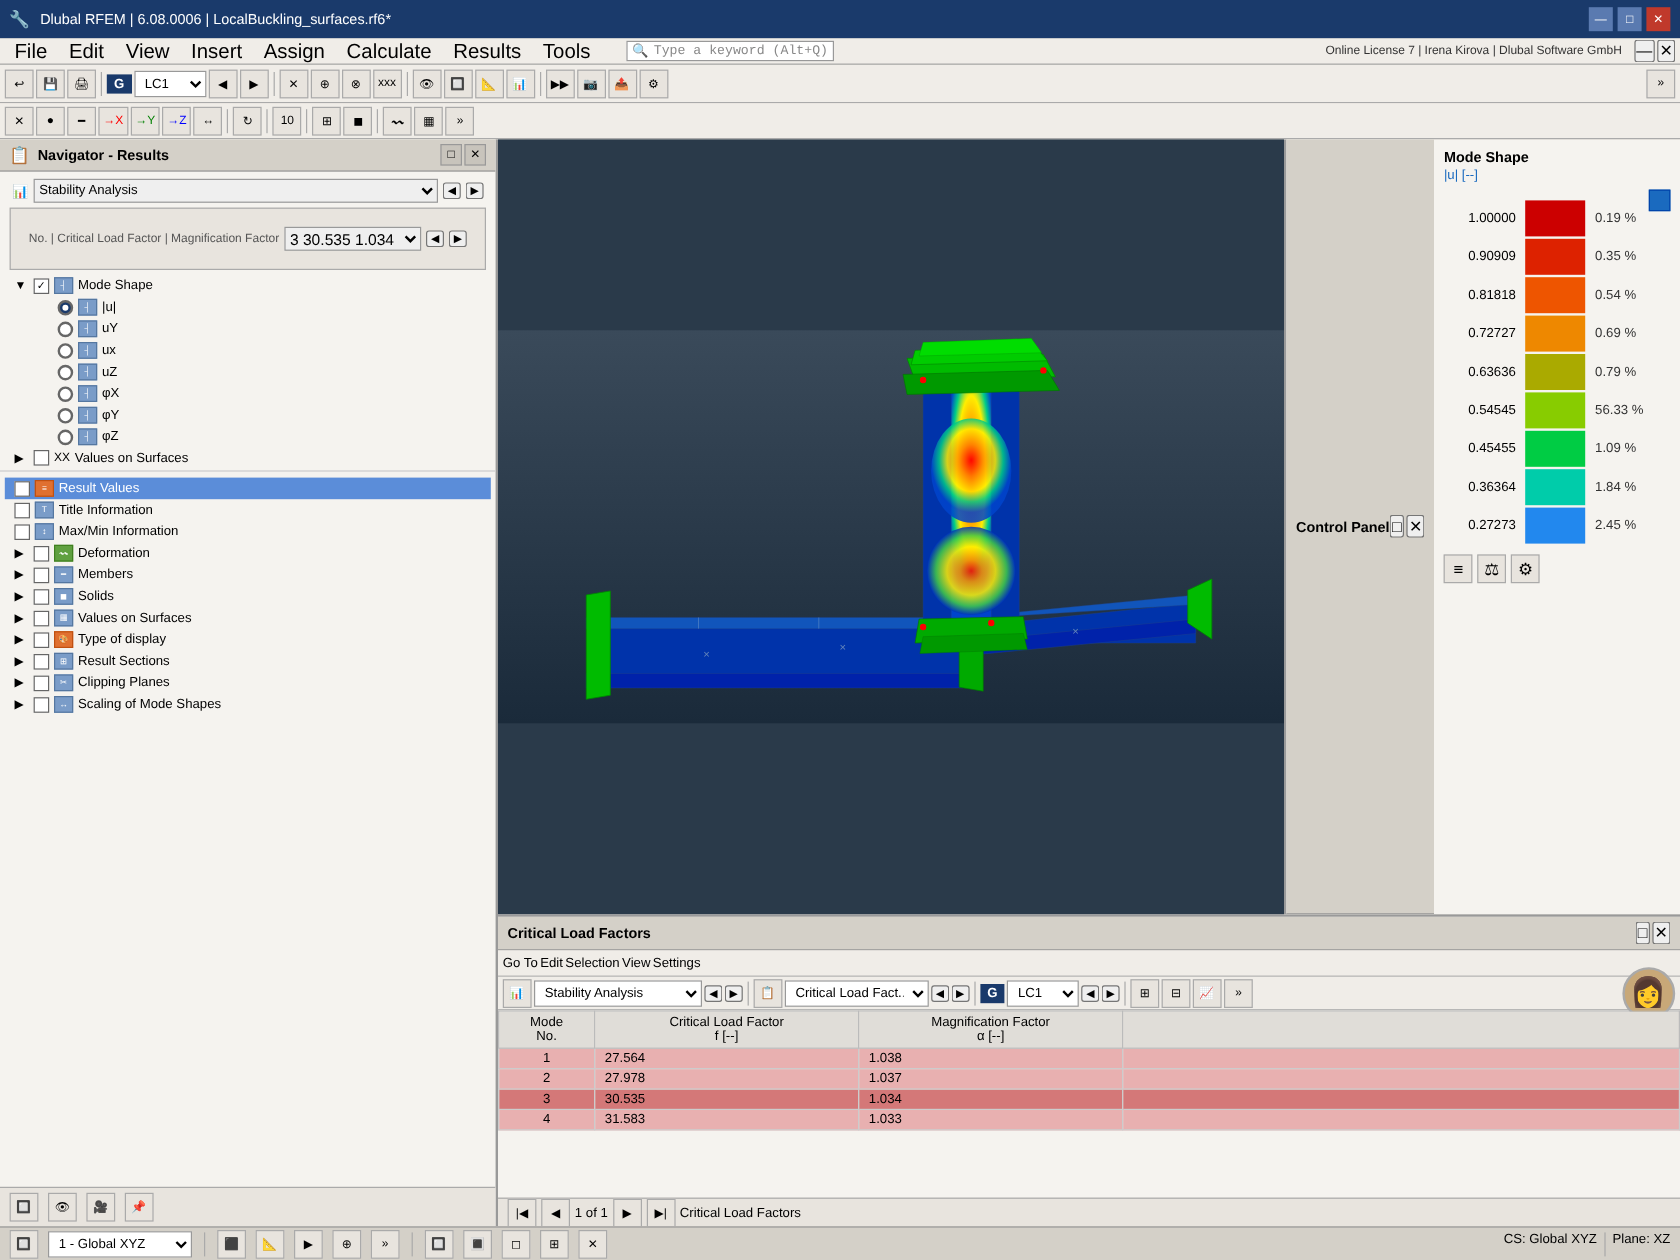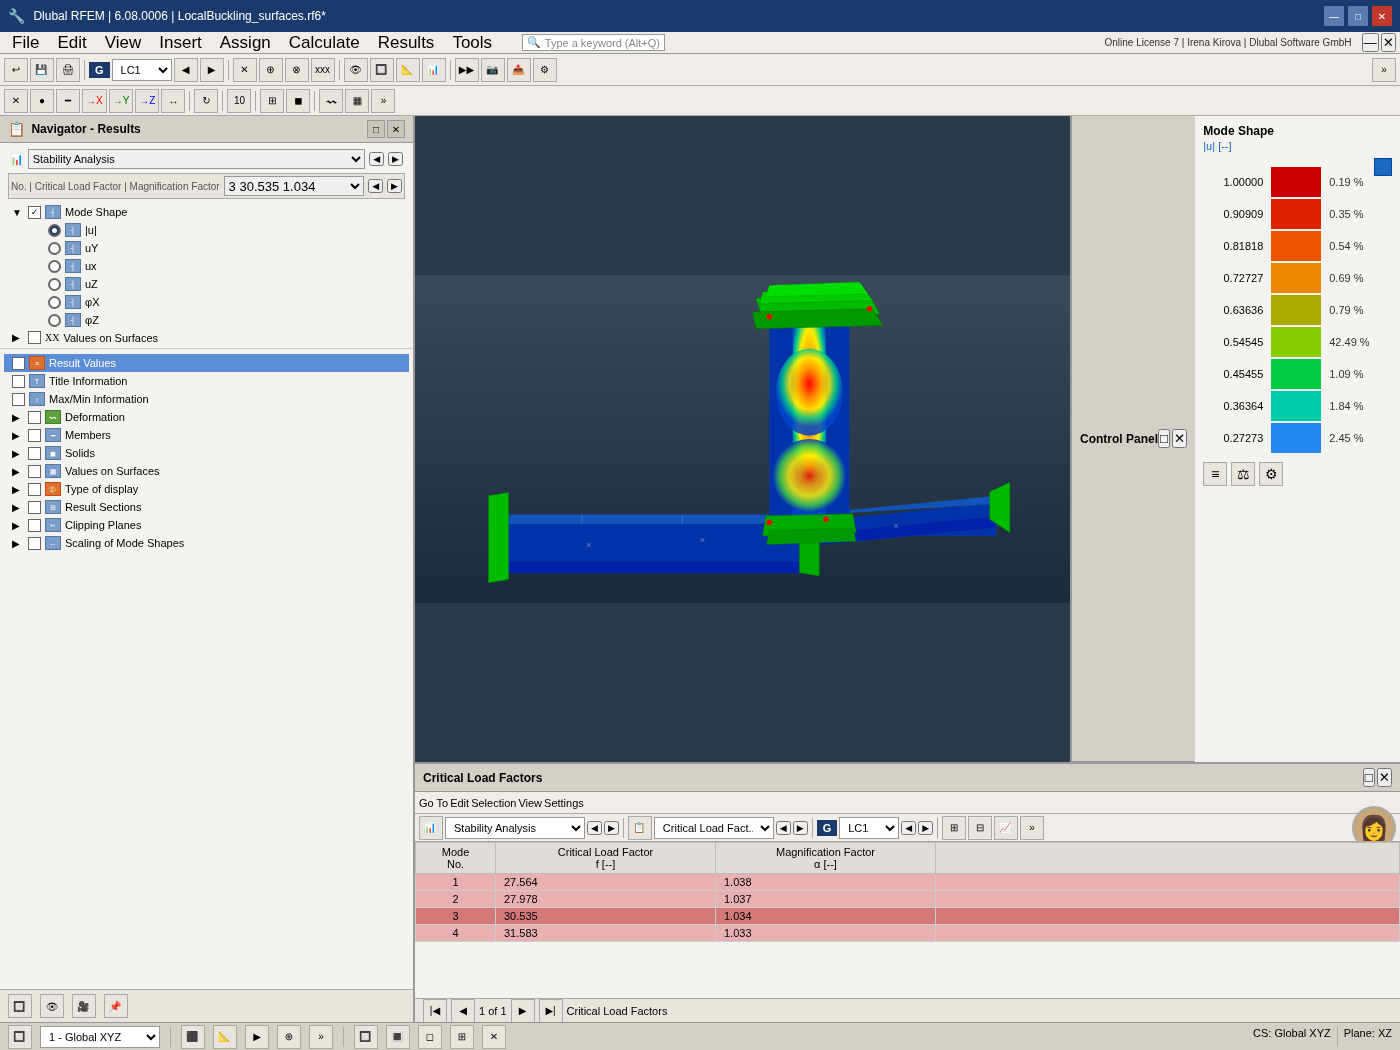--- a/index.html
+++ b/index.html
@@ -114,21 +114,21 @@
     <span class="menu-item">File</span>
     <span class="menu-item">Edit</span>
     <span class="menu-item">View</span>
     <span class="menu-item">Insert</span>
     <span class="menu-item">Assign</span>
     <span class="menu-item">Calculate</span>
     <span class="menu-item">Results</span>
     <span class="menu-item">Tools</span>
     <div class="search-box">
       <span>🔍</span>
-      <span style="margin-left:4px; color:#888;">Type a keyword (Alt+Q)</span>
+      <span style="margin-left:4px; color:#888;font-family:Liberation Mono, monospace;">Type a keyword (Alt+Q)</span>
     </div>
     <div class="license-info">Online License 7 | Irena Kirova | Dlubal Software GmbH</div>
     <button class="win-btn">—</button>
     <button class="win-btn">✕</button>
   </div>
 
   <div class="toolbar" style="height:32px;">
     <button class="tb-btn">↩</button>
     <button class="tb-btn">💾</button>
     <button class="tb-btn">🖨</button>
@@ -196,21 +196,21 @@
 
         <div style="padding: 4px 8px;">
           <div style="display:flex; align-items:center; gap:4px; padding:2px;">
             <span style="color:#cc4400;">📊</span>
             <select style="flex:1; font-size:11px; border:1px solid #999; height:20px;">
               <option>Stability Analysis</option>
             </select>
             <button class="btn-nav">◀</button>
             <button class="btn-nav">▶</button>
           </div>
-          <div style="display:flex; align-items:center; gap:4px; padding:2px; background:#e8e4de; border:1px solid #aaa; margin-top:2px;">
+          <div style="display:flex; align-items:center; gap:4px; padding:15px; background:#e8e4de; border:1px solid #aaa; margin-top:2px;">
             <span style="font-size:10px; color:#555;">No. | Critical Load Factor | Magnification Factor</span>
             <select style="flex:1; font-size:13px; border:1px solid #999; height:20px;">
               <option>3   30.535   1.034</option>
             </select>
             <button class="btn-nav">◀</button>
             <button class="btn-nav">▶</button>
           </div>
         </div>
 
         <div style="padding: 0 4px;">
@@ -250,28 +250,34 @@
             <div class="nav-row">
               <span class="expand-icon" style="visibility:hidden;">▶</span>
               <div class="radio"></div>
               <span class="icon-box">┤</span>
               <span>φX</span>
             </div>
             <div class="nav-row">
               <span class="expand-icon" style="visibility:hidden;">▶</span>
               <div class="radio"></div>
               <span class="icon-box">┤</span>
+              <span>φY</span>
+            </div>
+            <div class="nav-row">
+              <span class="expand-icon" style="visibility:hidden;">▶</span>
+              <div class="radio"></div>
+              <span class="icon-box">┤</span>
               <span>φZ</span>
             </div>
           </div>
 
           <div class="nav-row">
             <span class="expand-icon">▶</span>
             <div class="checkbox"></div>
-            <span style="font-size:10px;font-family:Liberation Serif, serif;">XX</span>
+            <span style="font-size:10px;">XX</span>
             <span>Values on Surfaces</span>
           </div>
         </div>
 
         <div style="height: 4px; border-top: 1px solid #ccc; margin: 2px 0;"></div>
 
         <div style="padding: 0 4px;">
 
           <div class="nav-list-item highlighted">
             <div class="checkbox"></div>
@@ -490,21 +496,21 @@
       <span class="legend-pct">0.69 %</span>
     </div>
                   <div class="legend-row">
       <span class="legend-value">0.63636</span>
       <div class="legend-color" style="background:#aaaa00;"></div>
       <span class="legend-pct">0.79 %</span>
     </div>
                   <div class="legend-row">
       <span class="legend-value">0.54545</span>
       <div class="legend-color" style="background:#88cc00;"></div>
-      <span class="legend-pct">42.49 %</span>
+      <span class="legend-pct">56.33 %</span>
     </div>
                   <div class="legend-row">
       <span class="legend-value">0.45455</span>
       <div class="legend-color" style="background:#00cc44;"></div>
       <span class="legend-pct">1.09 %</span>
     </div>
                   <div class="legend-row">
       <span class="legend-value">0.36364</span>
       <div class="legend-color" style="background:#00ccaa;"></div>
       <span class="legend-pct">1.84 %</span>

